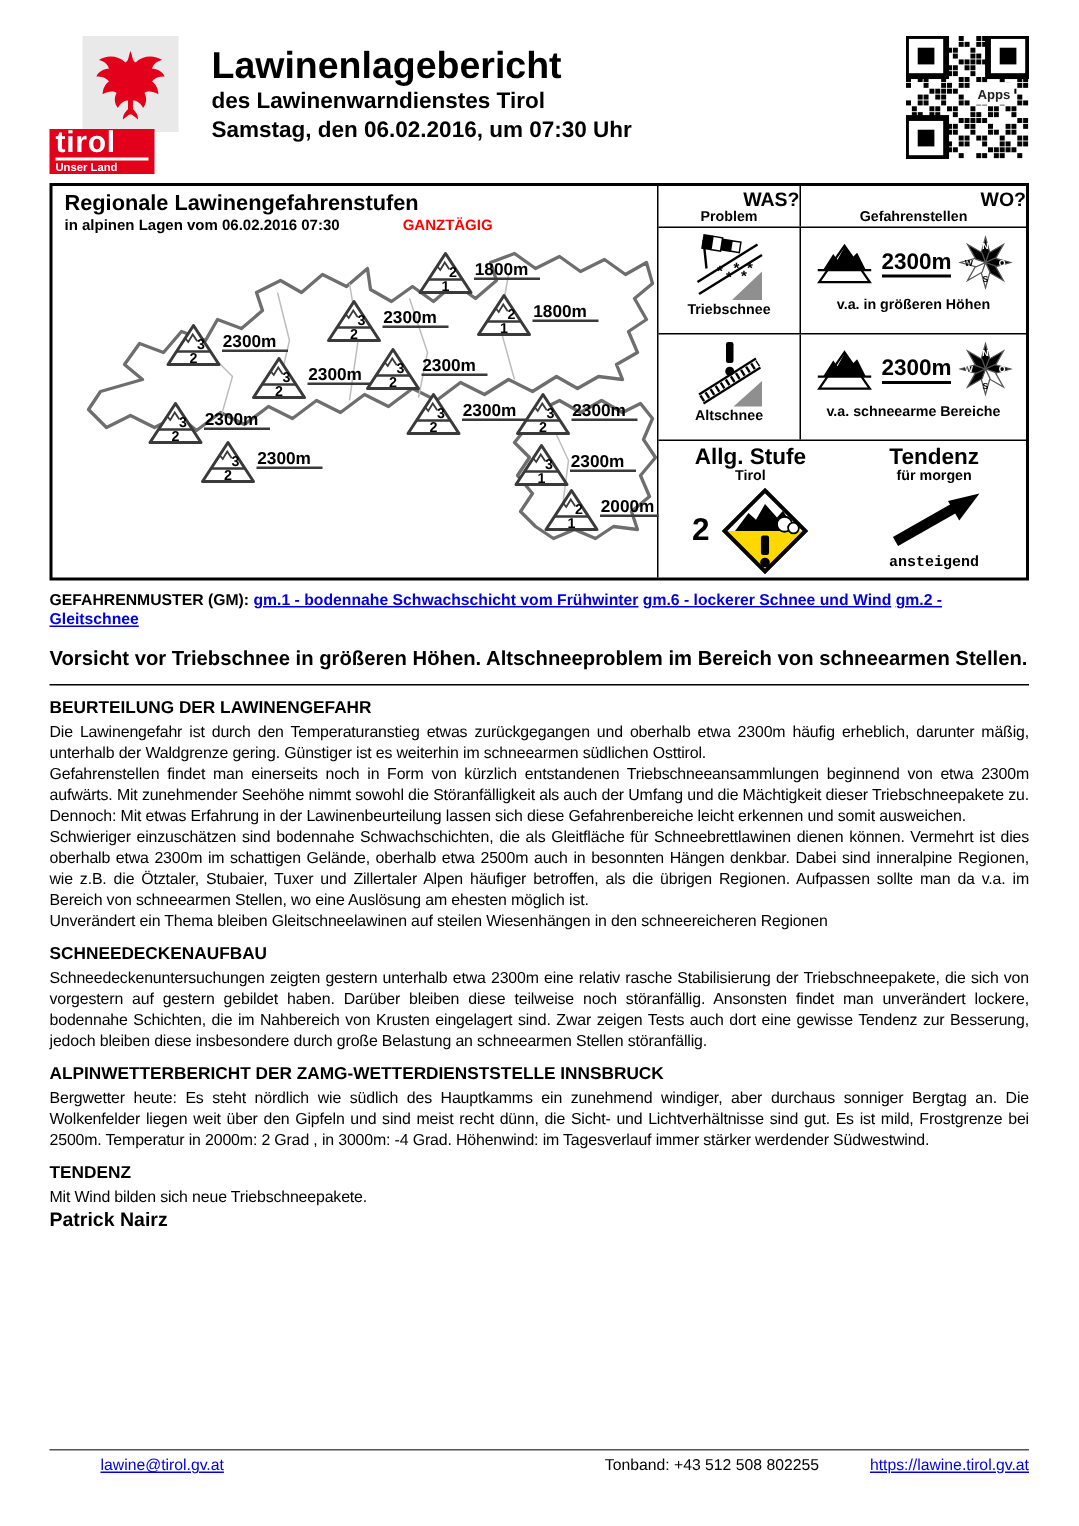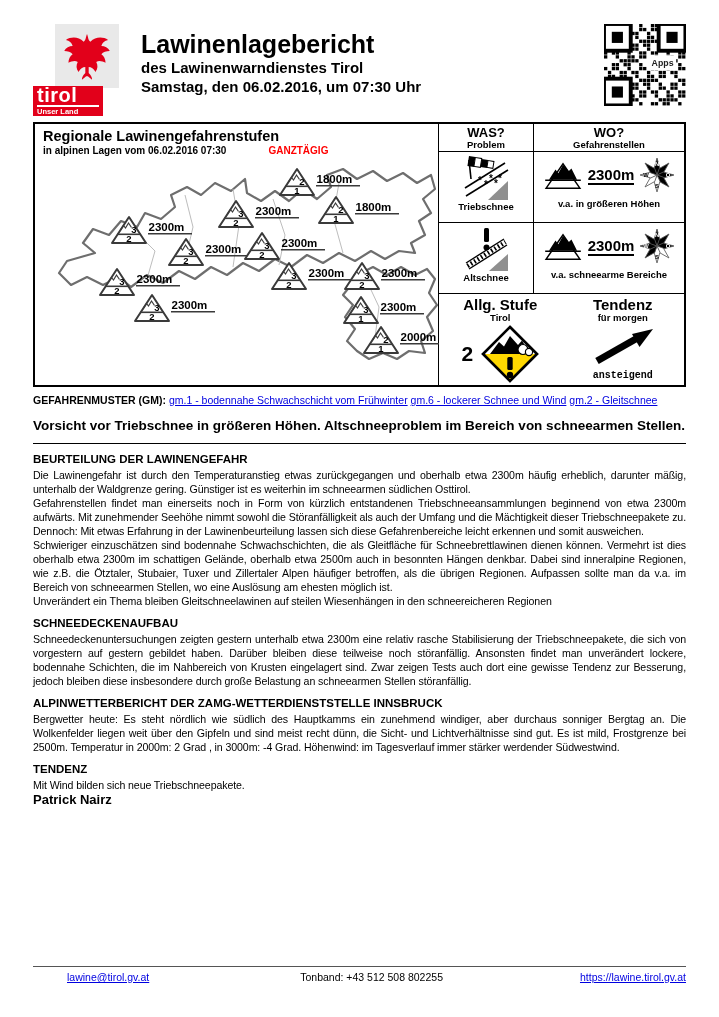--- a/index.html
+++ b/index.html
@@ -28,50 +28,50 @@
   .map-title{font-size:14.5px;font-weight:bold;line-height:16px;}
   .map-subrow{font-size:10px;font-weight:bold;line-height:13px;}
   .validity{color:#f00;margin-left:42px;}
   .map-svg{position:absolute;left:0;top:33px;width:404px;height:224px;}
 
   .info-panel{flex:1;display:flex;flex-direction:column;font-weight:bold;}
   .row{display:flex;border-bottom:1.5px solid #000;}
   .c-was{width:95px;border-right:1.5px solid #000;box-sizing:border-box;text-align:center;}
   .c-wo{flex:1;text-align:center;}
   .hdr-row{height:27px;}
-  .hdr-row .t{font-size:13px;line-height:15px;padding-top:1px;}
+  .hdr-row .t{font-size:13px;line-height:15px;padding-top:1px;text-align:right;}
   .hdr-row .s{font-size:9.5px;line-height:10px;}
   .prob-row{height:70px;}
   .prob-row .picto{display:block;margin:3px auto 0;}
   .prob-label{font-size:9.5px;line-height:11px;}
   .wo-line{display:flex;align-items:center;justify-content:center;gap:5px;padding-top:5px;}
   .elev{font-size:15px;border-bottom:2px solid #000;line-height:17px;}
   .wo-label{font-size:9.5px;line-height:11px;margin-top:5px;}
   .bottom-row{flex:1;display:flex;}
   .half{width:50%;text-align:center;position:relative;}
   .half .t{font-size:15px;line-height:16px;padding-top:3px;}
   .half .s{font-size:9.5px;line-height:10px;}
   .level-line{display:flex;align-items:center;justify-content:center;gap:8px;margin-top:2px;}
   .level-num{font-size:21px;}
   .trend-label{font-size:10px;position:absolute;bottom:4px;left:0;right:0;font-family:Liberation Mono, monospace;}
 
   
   .gm-line{margin-top:7px;font-size:10.5px;line-height:13px;}
   .gm-label{font-weight:bold;}
-  a.gm{color:#0000e0;text-decoration:underline;}
+  a.gm{color:#0000e0;text-decoration:underline;font-weight:bold;}
   .headline{margin-top:10px;font-size:13.5px;font-weight:bold;line-height:17px;}
   .rule{border:none;border-top:1.5px solid #000;margin:9px 0 2px 0;}
   .sec-head{font-size:11.5px;font-weight:bold;margin:9px 0 2px 0;line-height:13px;}
   .body-p{font-size:10.6px;line-height:14px;text-align:justify;margin:0;letter-spacing:-0.1px;}
   .signature{font-size:13px;font-weight:bold;}
 
   
   .footer{position:absolute;left:33px;right:33px;top:966px;border-top:1px solid #555;
           display:flex;font-size:10.5px;padding-top:4px;}
-  .footer .mid{flex:1;text-align:center;color:#000;margin-left:48px;}
+  .footer .mid{flex:1;text-align:right;color:#000;margin-left:48px;}
   a.flink{color:#0000e0;text-decoration:underline;padding-left:34px;}
 </style>
 </head>
 <body>
 
 <div class="page">
   <div class="inner">
 
     <div class="header">
       <div class="logo">

